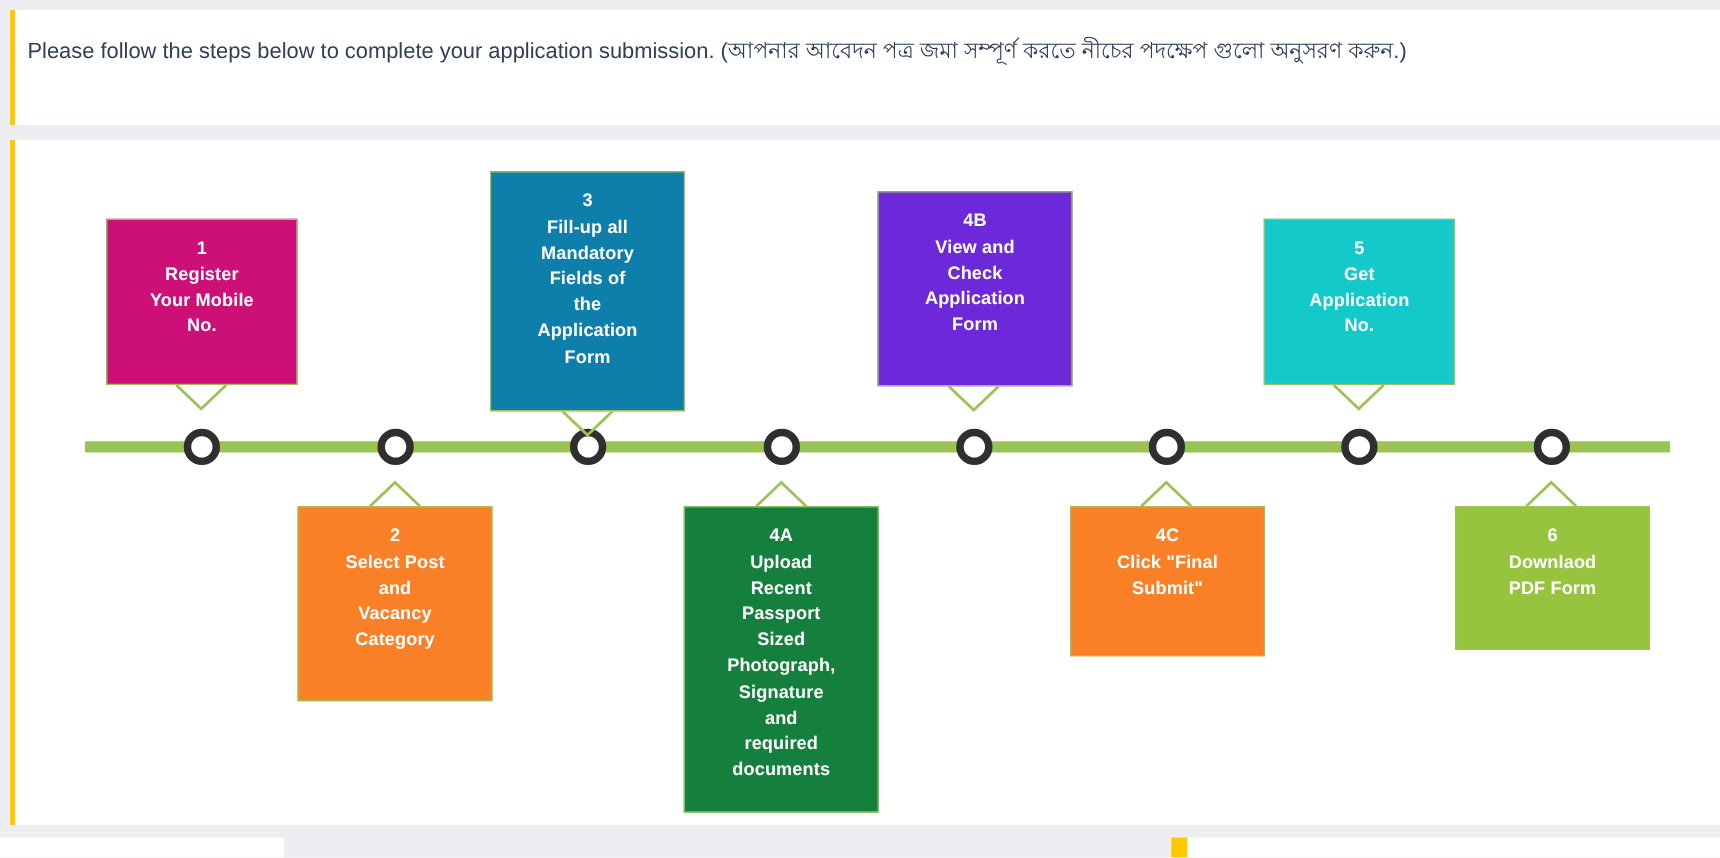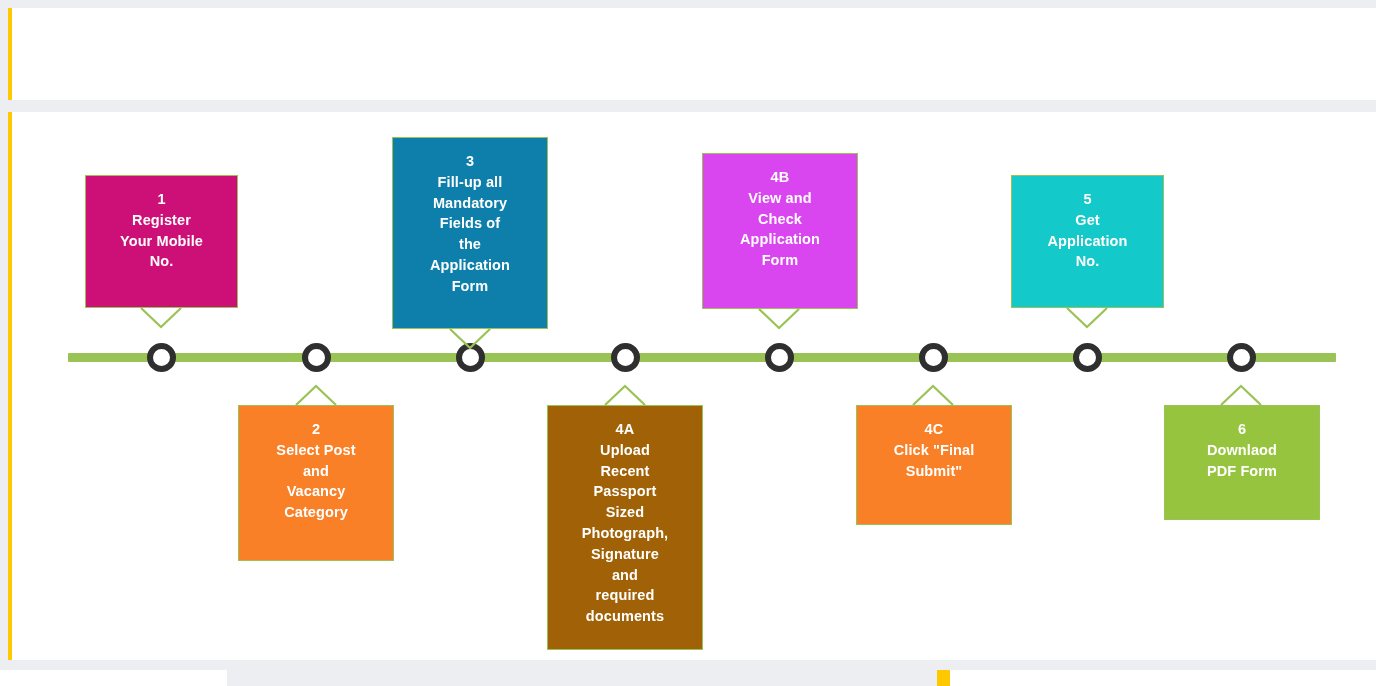--- a/index.html
+++ b/index.html
@@ -81,20 +81,21 @@
   <div class="gutter" id="gutter-mid"></div>
 
   <div class="panel" id="panel-body"></div>
   <div class="accent-bar" id="accent-body"></div>
 
   <div class="gutter" id="gutter-bottom"></div>
   <div id="bottom-strip-a"></div>
   <div id="bottom-chip"></div>
   <div id="bottom-strip-b"></div>
 
+  <div id="instruction">Please follow the steps below to complete your application submission. (আপনার আবেদন পত্র জমা সম্পূর্ণ করতে নীচের পদক্ষেপ গুলো অনুসরণ করুন.)</div>
 
   <div id="timeline-line"></div>
 
   <div id="nodes-layer">
       <div class="node" style="left: 146.5px; border-color: rgb(47, 47, 47); background: rgb(255, 255, 255);"></div>
       <div class="node" style="left: 301.5px; border-color: rgb(47, 47, 47); background: rgb(255, 255, 255);"></div>
       <div class="node" style="left: 455.5px; border-color: rgb(47, 47, 47); background: rgb(255, 255, 255);"></div>
       <div class="node" style="left: 610.5px; border-color: rgb(47, 47, 47); background: rgb(255, 255, 255);"></div>
       <div class="node" style="left: 764.5px; border-color: rgb(47, 47, 47); background: rgb(255, 255, 255);"></div>
       <div class="node" style="left: 918.5px; border-color: rgb(47, 47, 47); background: rgb(255, 255, 255);"></div>
@@ -126,36 +127,36 @@
 Mandatory
 Fields of
 the
 Application
 Form</span></div>
       <div class="ptr" style="left: 448px; top: 329px;">
         <svg width="44" height="22">
           <polyline points="2,0 22,19 42,0" fill="none" stroke="#9ac356" stroke-width="2.2"></polyline>
         </svg>
       </div>
-      <div class="step" style="left: 547px; top: 405px; width: 156px; height: 245px; background: #a16207;"><span>4A
+      <div class="step" style="left: 547px; top: 405px; width: 156px; height: 245px; background: #15803d;"><span>4A
 Upload
 Recent
 Passport
 Sized
 Photograph,
 Signature
 and
 required
 documents</span></div>
       <div class="ptr" style="left: 603px; top: 383px;">
         <svg width="44" height="22">
           <polyline points="2,22 22,3 42,22" fill="none" stroke="#9ac356" stroke-width="2.2"></polyline>
         </svg>
       </div>
-      <div class="step" style="left: 702px; top: 153px; width: 156px; height: 156px; background: #d946ef;"><span>4B
+      <div class="step" style="left: 702px; top: 153px; width: 156px; height: 156px; background: #6d28d9;"><span>4B
 View and
 Check
 Application
 Form</span></div>
       <div class="ptr" style="left: 757px; top: 309px;">
         <svg width="44" height="22">
           <polyline points="2,0 22,19 42,0" fill="none" stroke="#9ac356" stroke-width="2.2"></polyline>
         </svg>
       </div>
       <div class="step" style="left: 856px; top: 405px; width: 156px; height: 120px; background: rgb(249, 128, 38);"><span>4C

